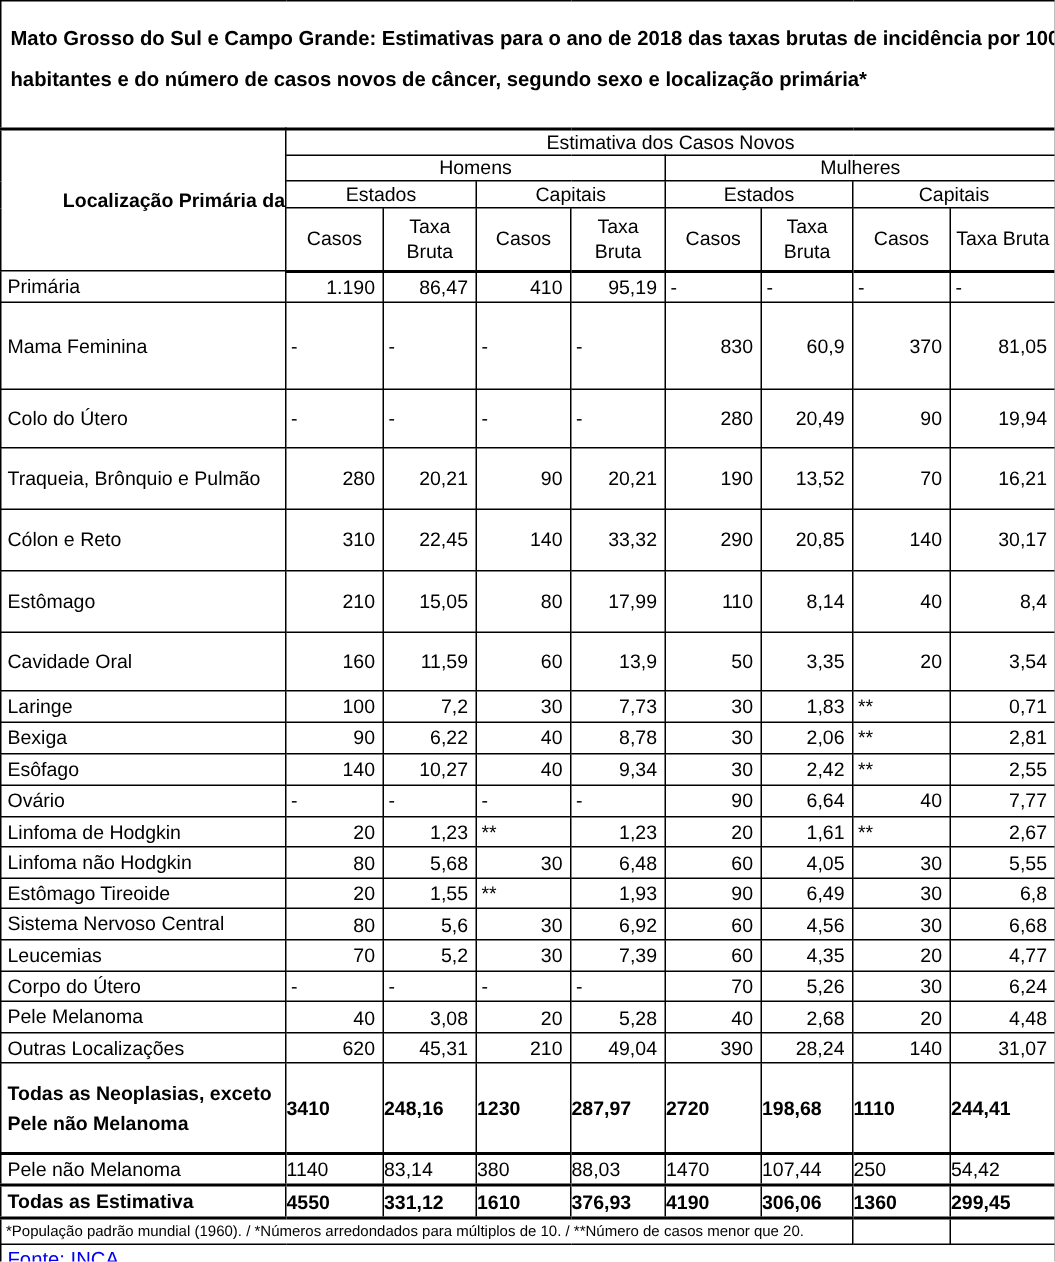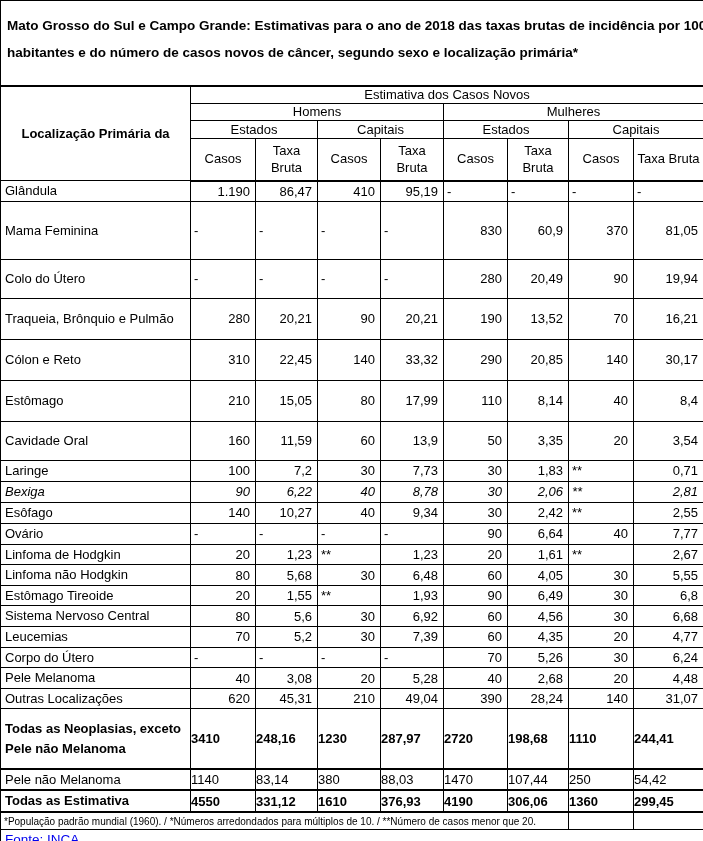--- a/index.html
+++ b/index.html
@@ -38,21 +38,21 @@
   thead td.hcell {
     font-weight:normal;
     text-align:center;
     line-height:1.25;
   }
   tr.hr1 { height:18px; }
   tr.hr2 { height:17px; }
   tr.hr3 { height:18px; }
   tr.hr4 { height:42px; }
   tr.hr4 td.hcell { border-bottom:2px solid #000; }
-  td.hl { font-weight:bold; text-align:center; }
+  td.hl { font-weight:bold; text-align:right; }
   
   td.lbl  { text-align:left;  padding-left:4px;  line-height:1.5; }
   td.right{ text-align:right; padding-right:5px; }
   td.left { text-align:left;  padding-left:3px;  }
   td.center{ }
   tr.bold td { font-weight:bold; }
   tr.bot2 td { border-bottom:2px solid #000; }
   tr.top2 td { border-top:2px solid #000; }
   
   tr.footnote-row { height:18px; }
@@ -106,21 +106,21 @@
       <td class="hcell">Casos</td>
       <td class="hcell">Taxa Bruta</td>
       <td class="hcell">Casos</td>
       <td class="hcell">Taxa Bruta</td>
       <td class="hcell">Casos</td>
       <td class="hcell">Taxa Bruta</td>
     </tr>
   </thead>
   <tbody>
       <tr style="height: 18px;">
-        <td class="lbl">Glândula</td>
+        <td class="lbl">Primária</td>
         <td class="right">1.190</td>
         <td class="right">86,47</td>
         <td class="right">410</td>
         <td class="right">95,19</td>
         <td class="left">-</td>
         <td class="left">-</td>
         <td class="left">-</td>
         <td class="left">-</td>
       </tr>
       <tr style="height: 58px;">
@@ -193,21 +193,21 @@
         <td class="lbl">Laringe</td>
         <td class="right">100</td>
         <td class="right">7,2</td>
         <td class="right">30</td>
         <td class="right">7,73</td>
         <td class="right">30</td>
         <td class="right">1,83</td>
         <td class="left">**</td>
         <td class="right">0,71</td>
       </tr>
-      <tr style="height: 21px; font-style: italic;">
+      <tr style="height: 21px;">
         <td class="lbl">Bexiga</td>
         <td class="right">90</td>
         <td class="right">6,22</td>
         <td class="right">40</td>
         <td class="right">8,78</td>
         <td class="right">30</td>
         <td class="right">2,06</td>
         <td class="left">**</td>
         <td class="right">2,81</td>
       </tr>

